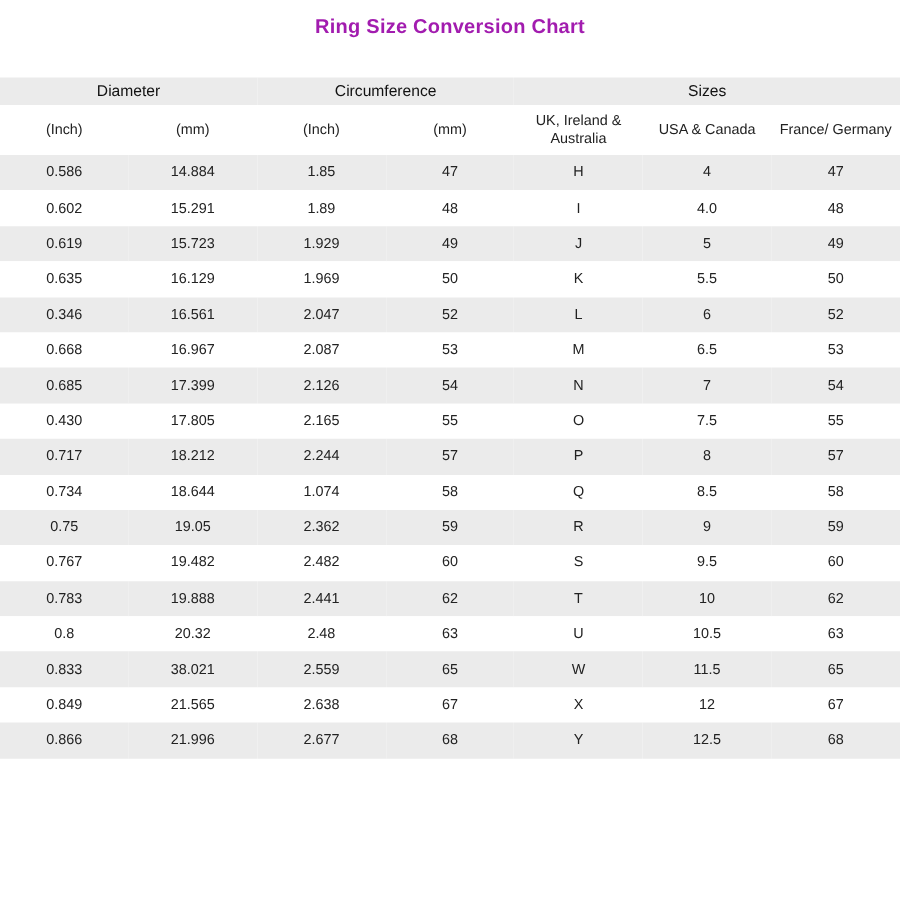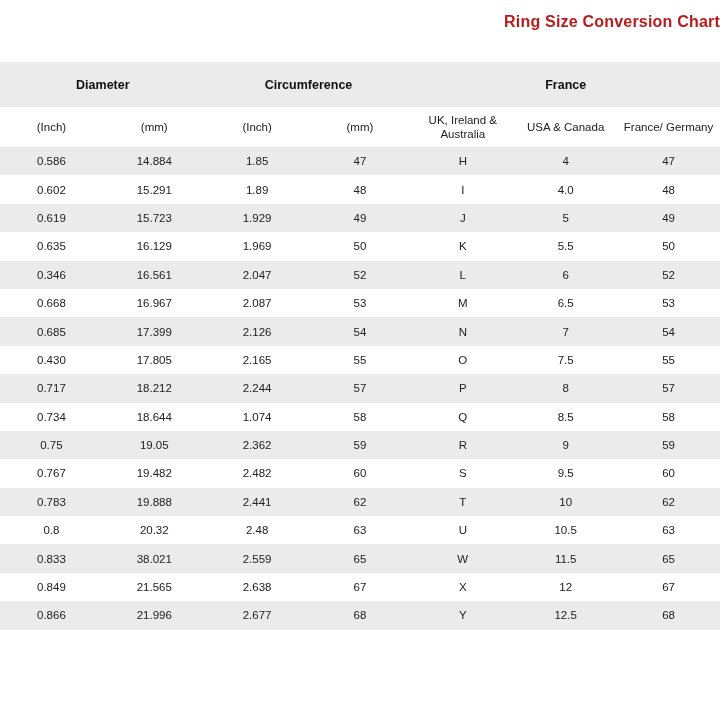--- a/index.html
+++ b/index.html
@@ -11,44 +11,44 @@
     width: 720px;
     height: 720px;
     font-family: "Liberation Sans", sans-serif;
     color: #222222;
     overflow: hidden;
   }
   .title {
     margin: 0;
     padding-top: 13px;
     height: 18px;
-    text-align: right;
+    text-align: center;
     font-size: 16px;
     font-weight: bold;
-    color: #b91c1c;
+    color: #a21caf;
     letter-spacing: 0.2px;
   }
   table.chart-table {
     width: 720px;
     margin-top: 31px;
     border-collapse: collapse;
     table-layout: fixed;
   }
   table.chart-table col { width: 14.2857%; }
   th, td {
     text-align: center;
     vertical-align: middle;
     padding: 0 4px;
     box-sizing: border-box;
   }
   tr.group-row th {
     background: #ebebeb;
-    height: 45px;
+    height: 22px;
     font-size: 12.5px;
-    font-weight: bold;
+    font-weight: normal;
     color: #111111;
   }
   tr.sub-row th {
     background: #ffffff;
     height: 40px;
     font-size: 11.5px;
     font-weight: normal;
     color: #222222;
     line-height: 1.25;
   }
@@ -74,21 +74,21 @@
         <col>
         <col>
         <col>
         <col>
         <col>
     </colgroup>
     <thead>
       <tr class="group-row">
         <th colspan="2">Diameter</th>
         <th colspan="2">Circumference</th>
-        <th colspan="3">France</th>
+        <th colspan="3">Sizes</th>
       </tr>
       <tr class="sub-row">
         <th>(Inch)</th>
         <th>(mm)</th>
         <th>(Inch)</th>
         <th>(mm)</th>
         <th>UK, Ireland &amp; Australia</th>
         <th>USA &amp; Canada</th>
         <th>France/ Germany</th>
       </tr>

